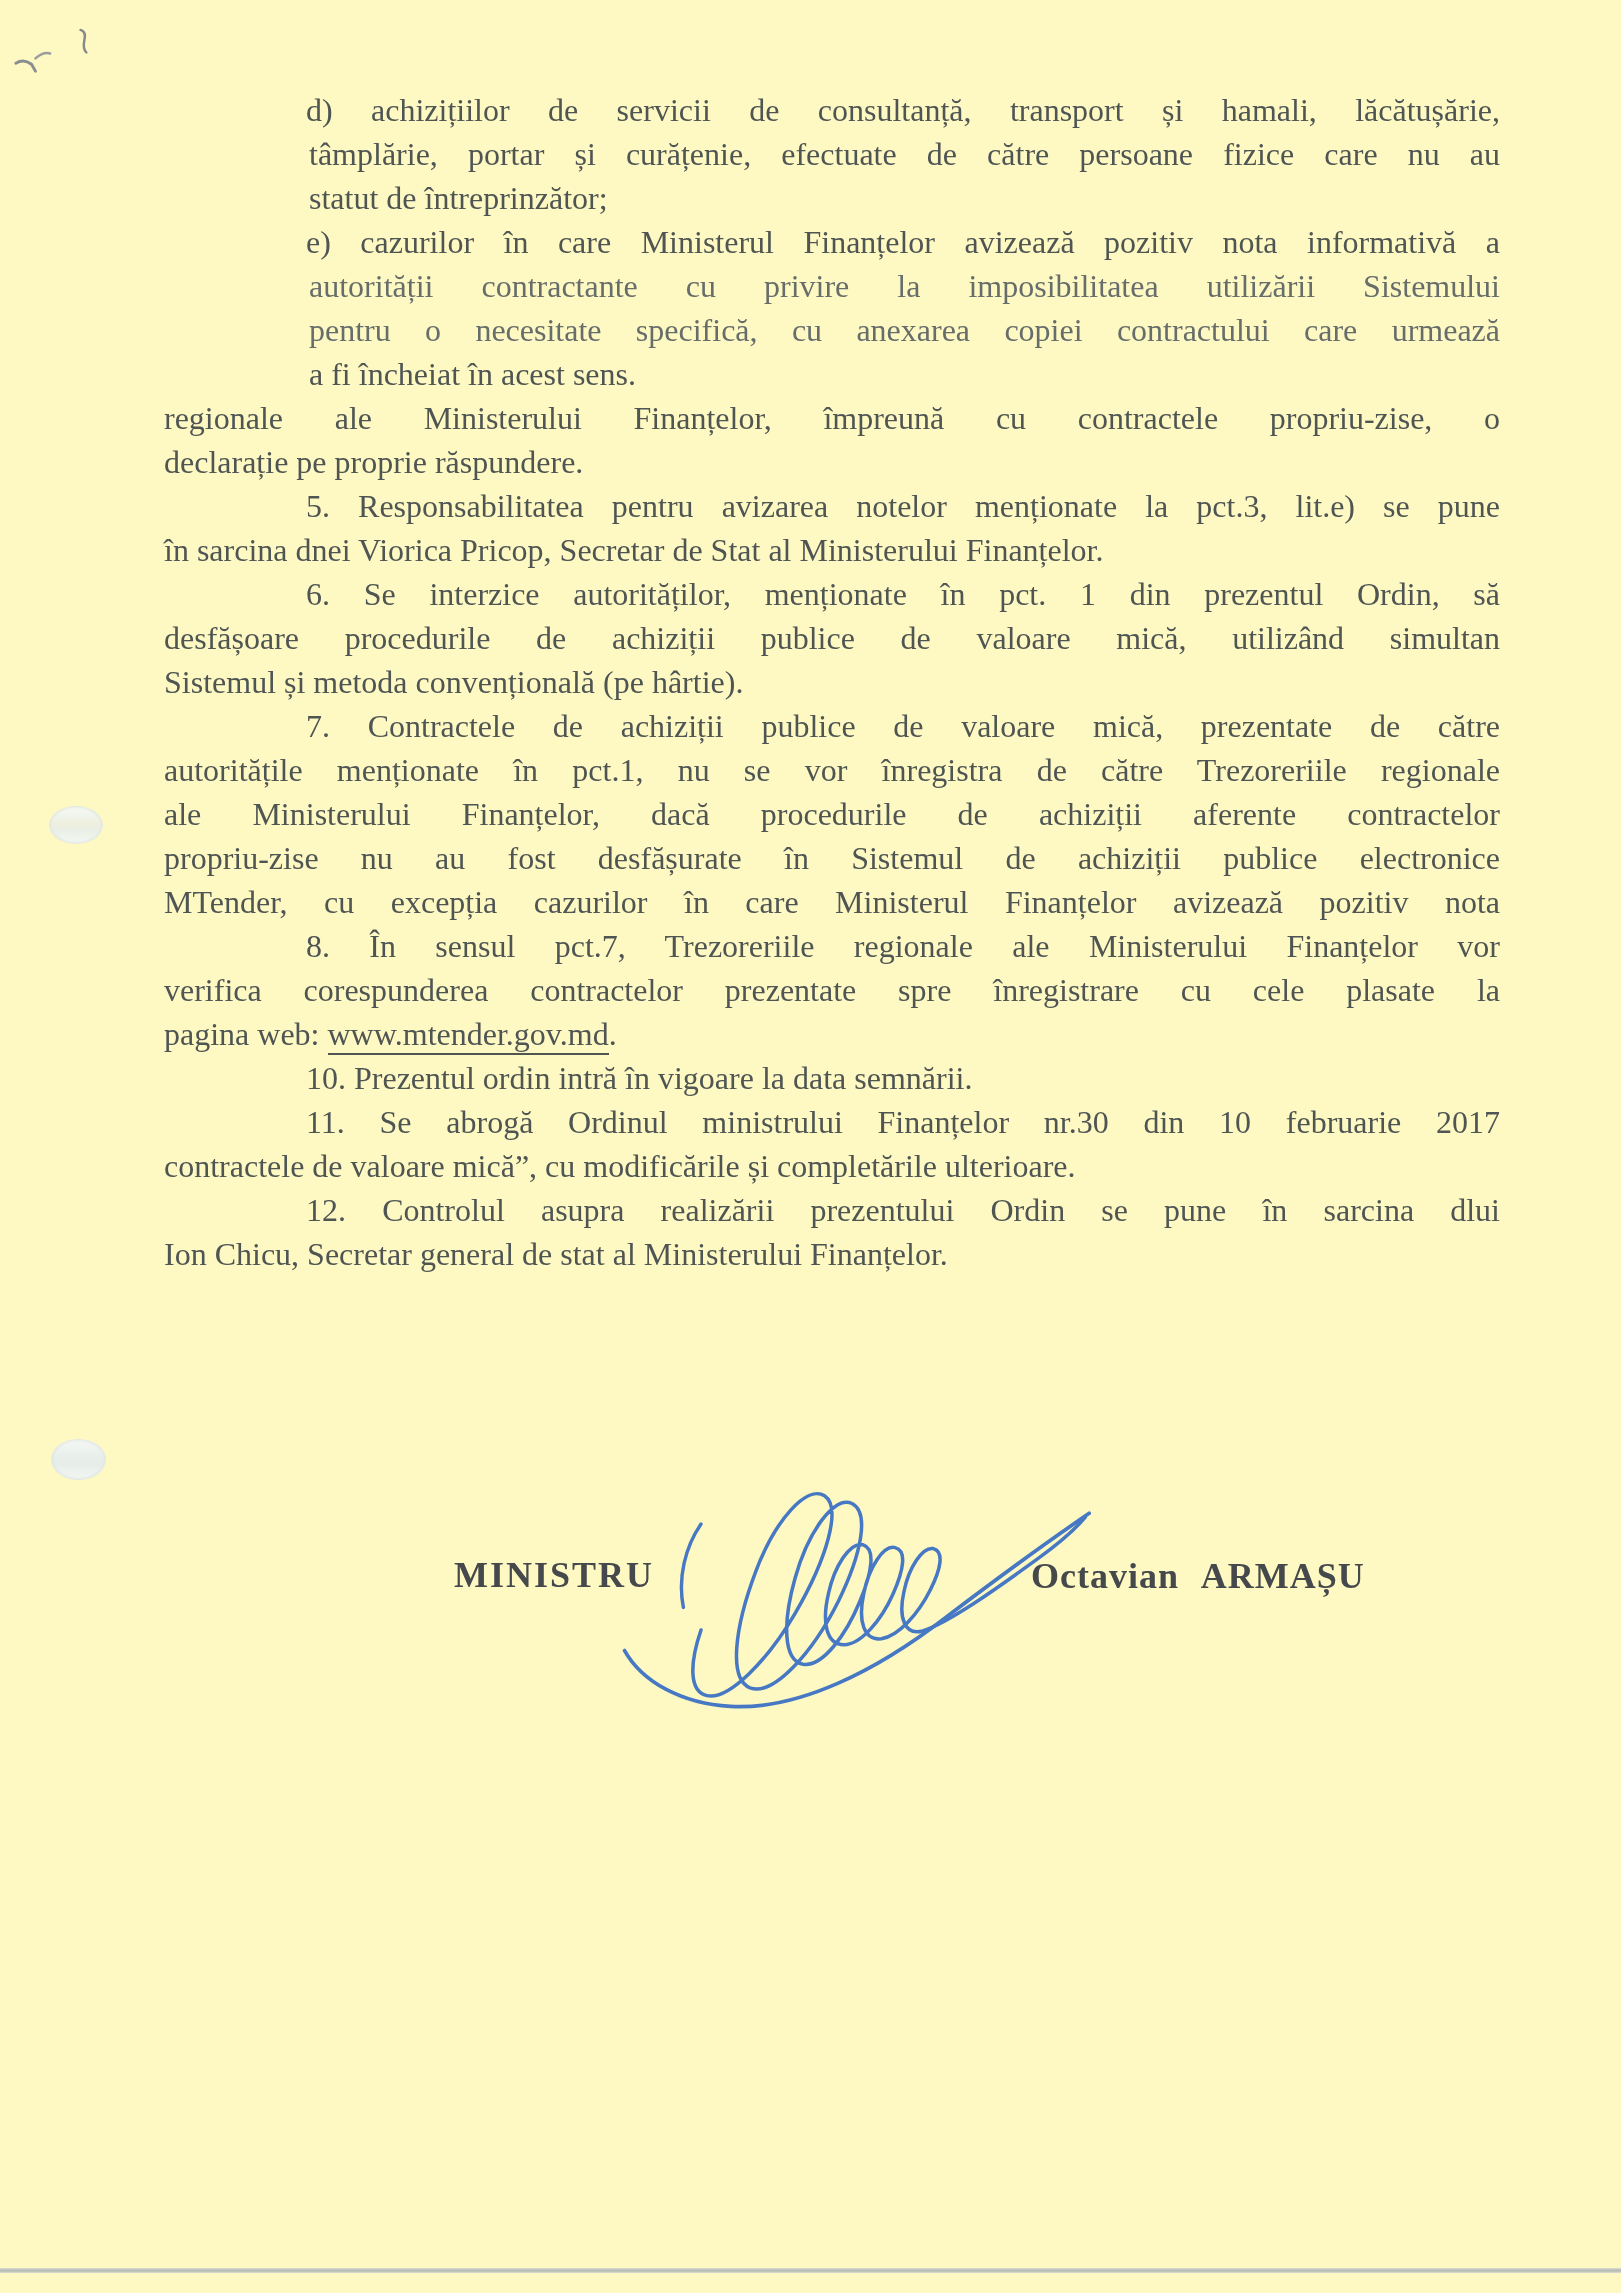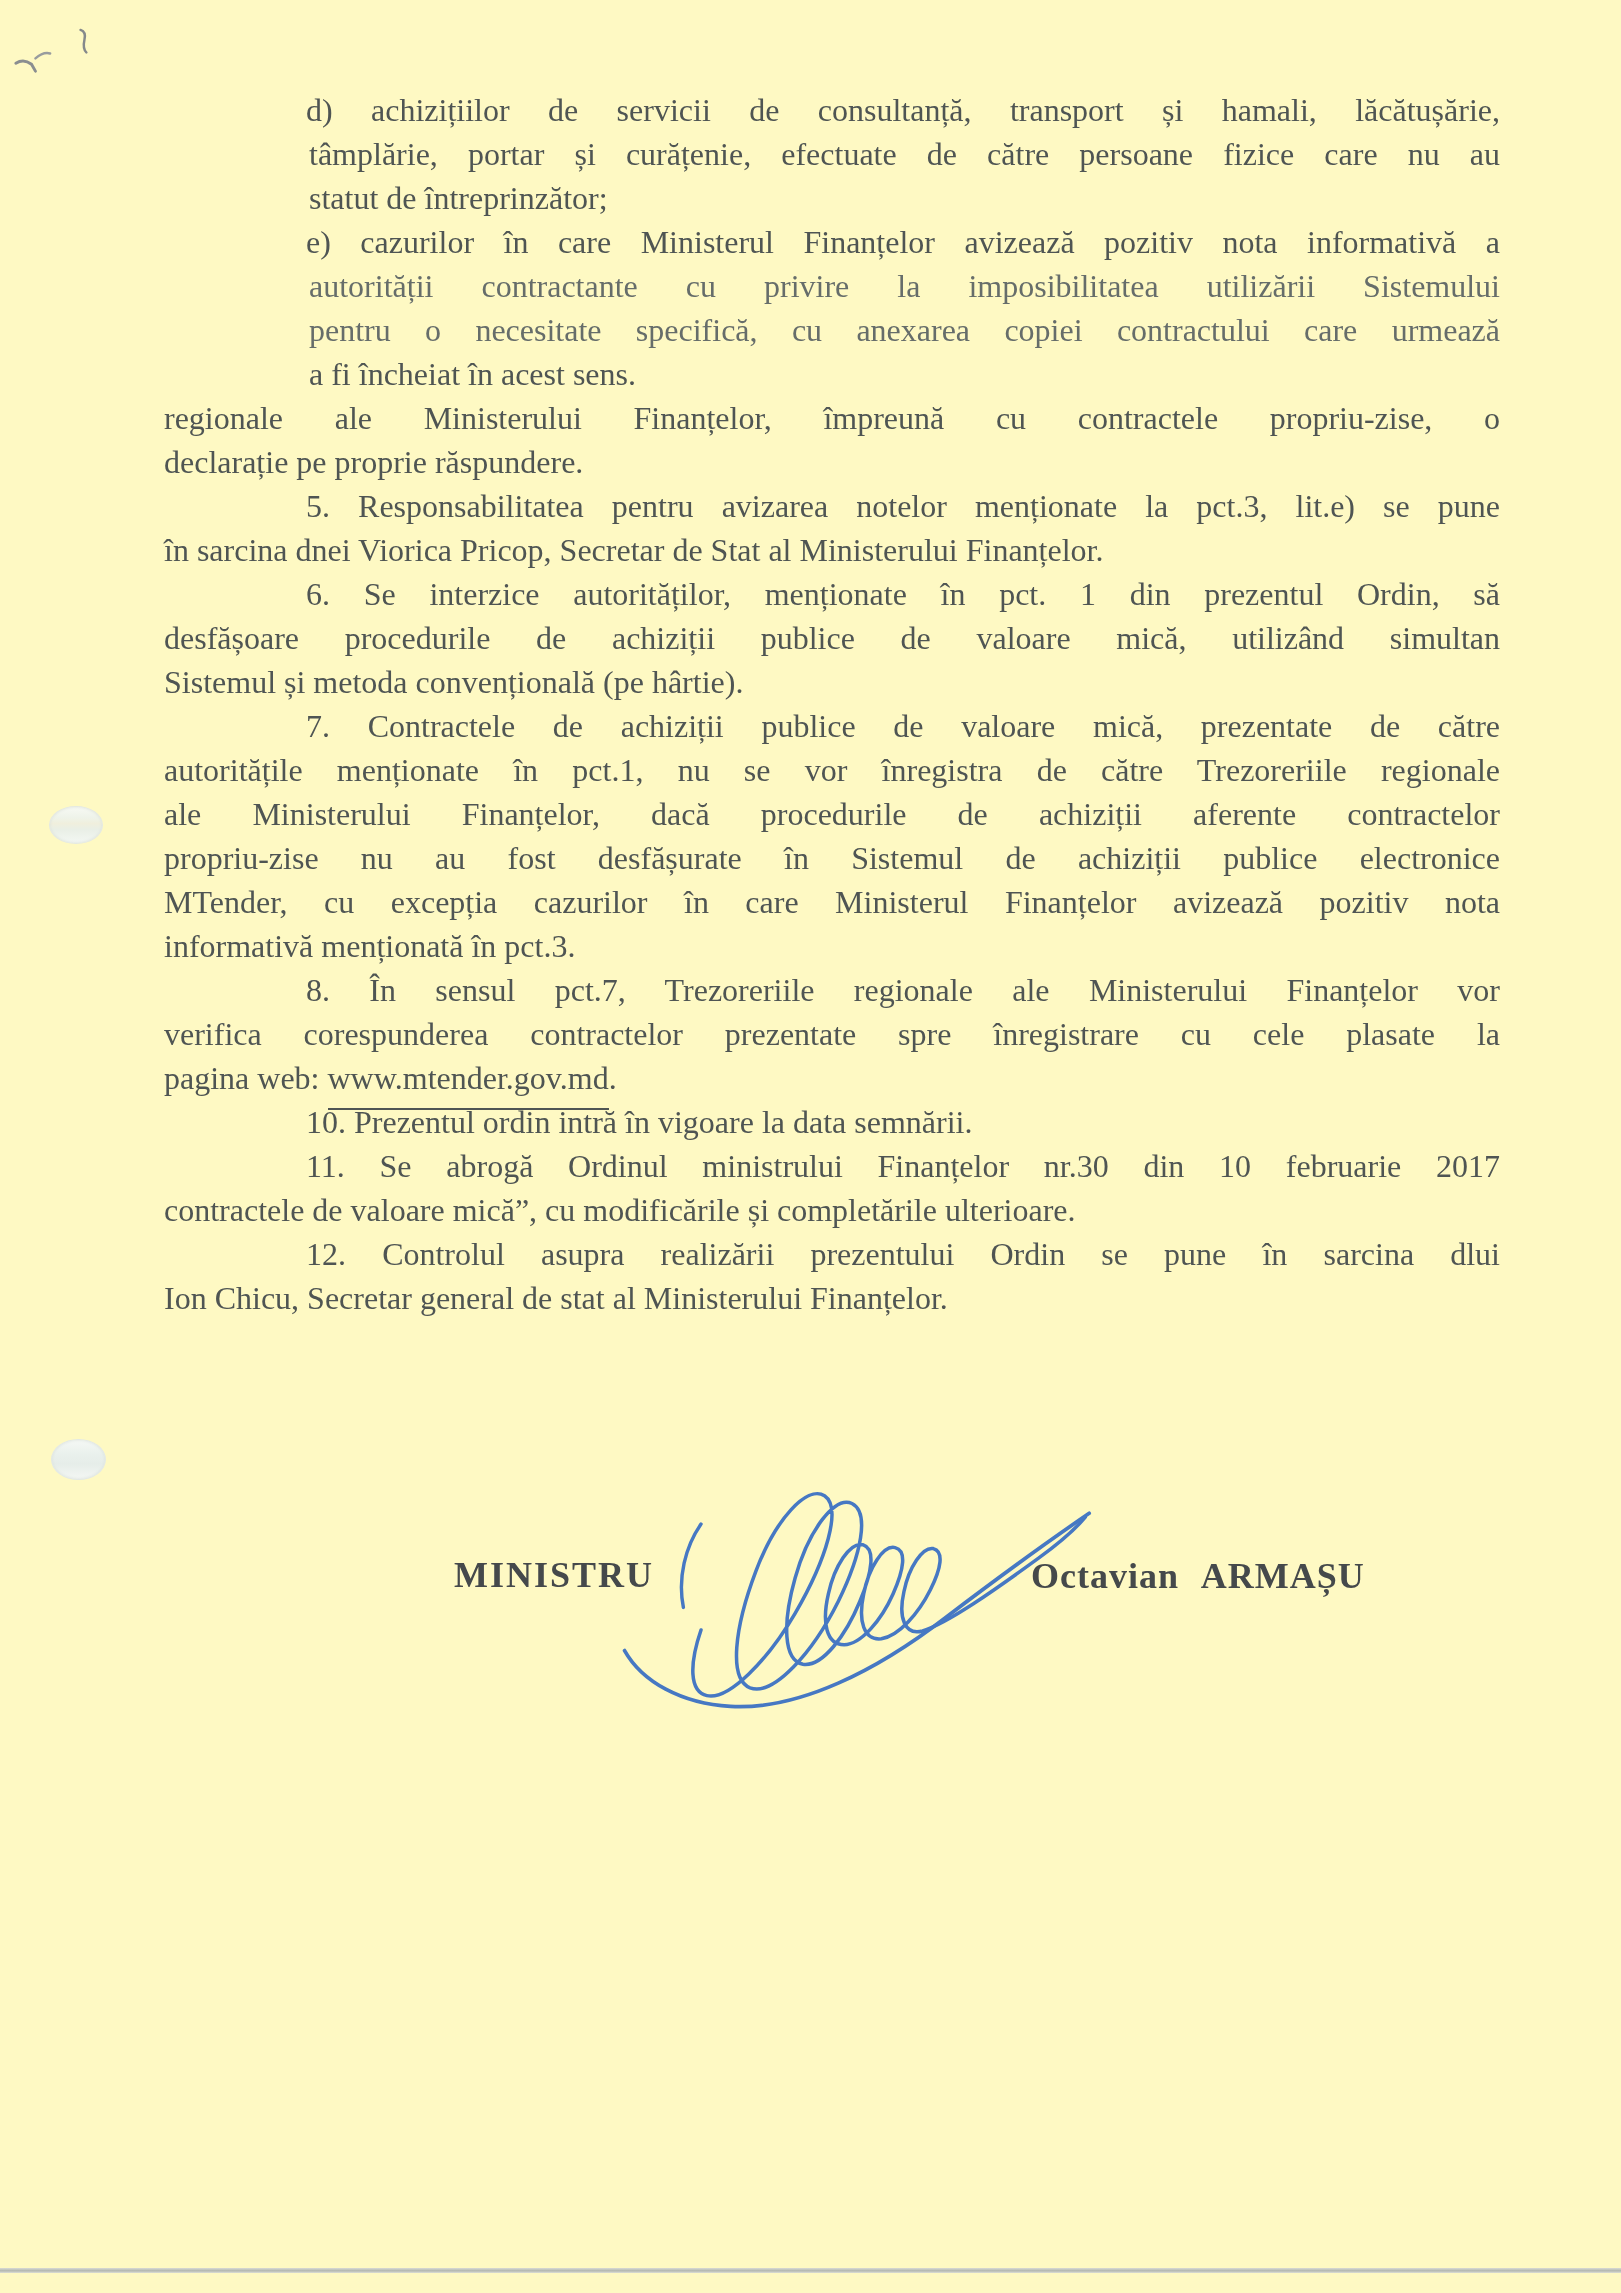--- a/index.html
+++ b/index.html
@@ -16,21 +16,21 @@
     position:absolute;
     left:164px;top:88px;width:1336px;
     font-size:32px;line-height:44px;
     color:#4f5553;
   }
   .ln{text-align:justify;text-align-last:justify;}
   .ln.last{text-align:center;text-align-last:left;}
   .ind1{margin-left:142px;}   
   .ind2{margin-left:145px;}   
   .faded{color:#666d6a;}
-  .url{border-bottom:2px solid currentColor;padding-bottom:12px;}
+  .url{border-bottom:2px solid currentColor;padding-bottom:1px;}
   
   .sig-title{
     position:absolute;left:454px;top:1554px;
     font-size:36px;font-weight:bold;letter-spacing:2px;color:#45494b;
   }
   .sig-name{
     position:absolute;left:1031px;top:1555px;
     font-size:36px;font-weight:bold;letter-spacing:1px;word-spacing:13.7px;color:#45494b;
   }
   .sig-ink{position:absolute;left:603px;top:1468px;}
@@ -82,21 +82,20 @@
     <div class="ln ind1">5. Responsabilitatea pentru avizarea notelor menționate la pct.3, lit.e) se pune</div>
     <div class="ln last">în sarcina dnei Viorica Pricop, Secretar de Stat al Ministerului Finanțelor.</div>
     <div class="ln ind1">6. Se interzice autorităților, menționate în pct. 1 din prezentul Ordin, să</div>
     <div class="ln">desfășoare procedurile de achiziții publice de valoare mică, utilizând simultan</div>
     <div class="ln last">Sistemul și metoda convențională (pe hârtie).</div>
     <div class="ln ind1">7. Contractele de achiziții publice de valoare mică, prezentate de către</div>
     <div class="ln">autoritățile menționate în pct.1, nu se vor înregistra de către Trezoreriile regionale</div>
     <div class="ln">ale Ministerului Finanțelor, dacă procedurile de achiziții aferente contractelor</div>
     <div class="ln">propriu-zise nu au fost desfășurate în Sistemul de achiziții publice electronice</div>
     <div class="ln">MTender, cu excepția cazurilor în care Ministerul Finanțelor avizează pozitiv nota</div>
-    <div class="ln last">informativă menționată în pct.3.</div>
     <div class="ln ind1">8. În sensul pct.7, Trezoreriile regionale ale Ministerului Finanțelor vor</div>
     <div class="ln">verifica corespunderea contractelor prezentate spre înregistrare cu cele plasate la</div>
     <div class="ln last"><span>pagina web: </span><span class="url">www.mtender.gov.md</span><span>.</span></div>
     <div class="ln ind1 last">10. Prezentul ordin intră în vigoare la data semnării.</div>
     <div class="ln ind1">11. Se abrogă Ordinul ministrului Finanțelor nr.30 din 10 februarie 2017</div>
     <div class="ln last">contractele de valoare mică”, cu modificările și completările ulterioare.</div>
     <div class="ln ind1">12. Controlul asupra realizării prezentului Ordin se pune în sarcina dlui</div>
     <div class="ln last">Ion Chicu, Secretar general de stat al Ministerului Finanțelor.</div>
   </div>
 

